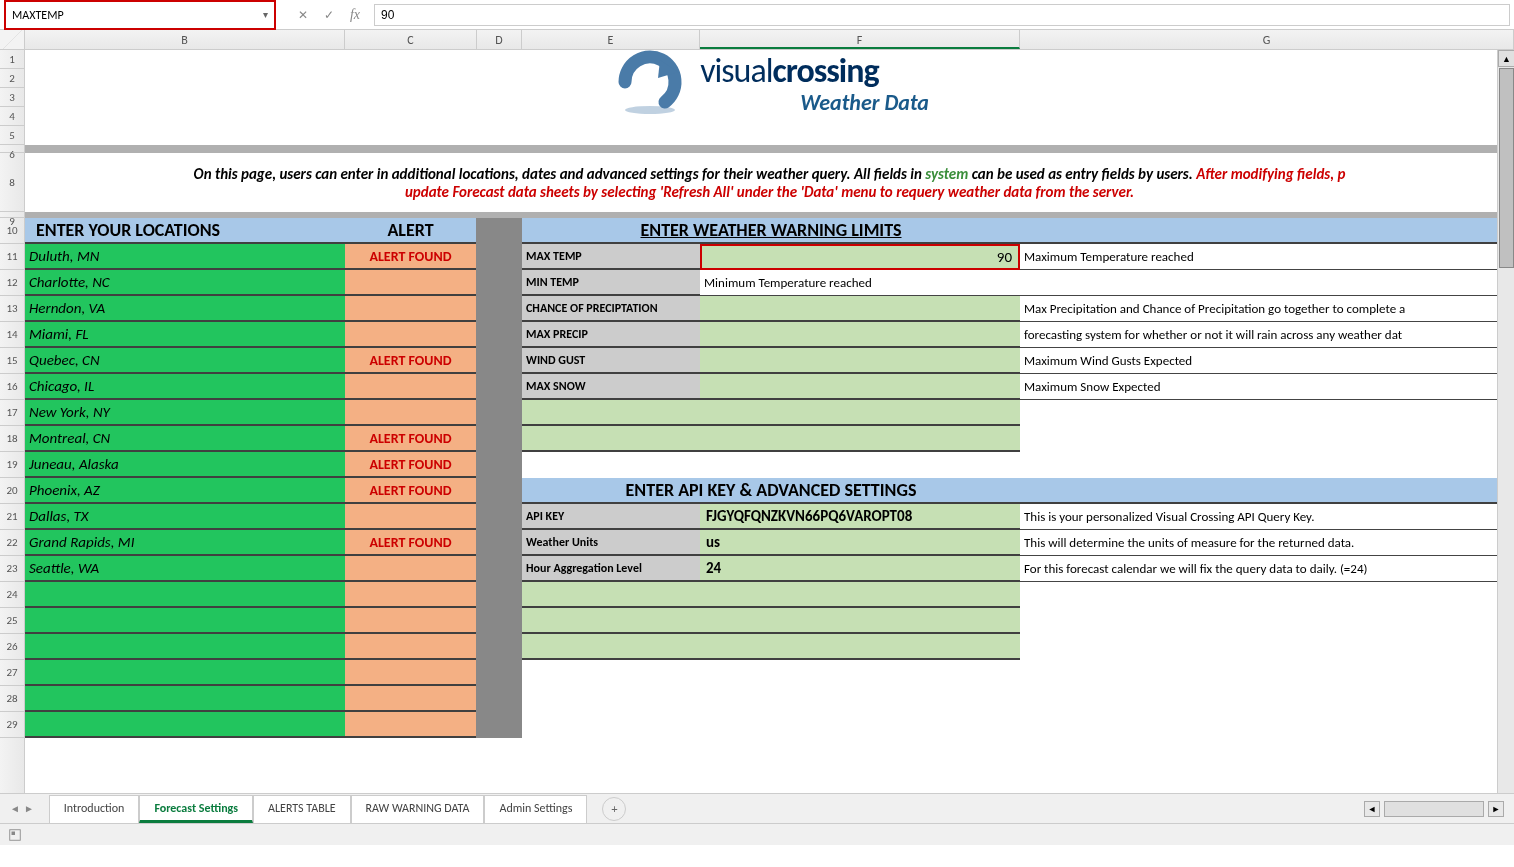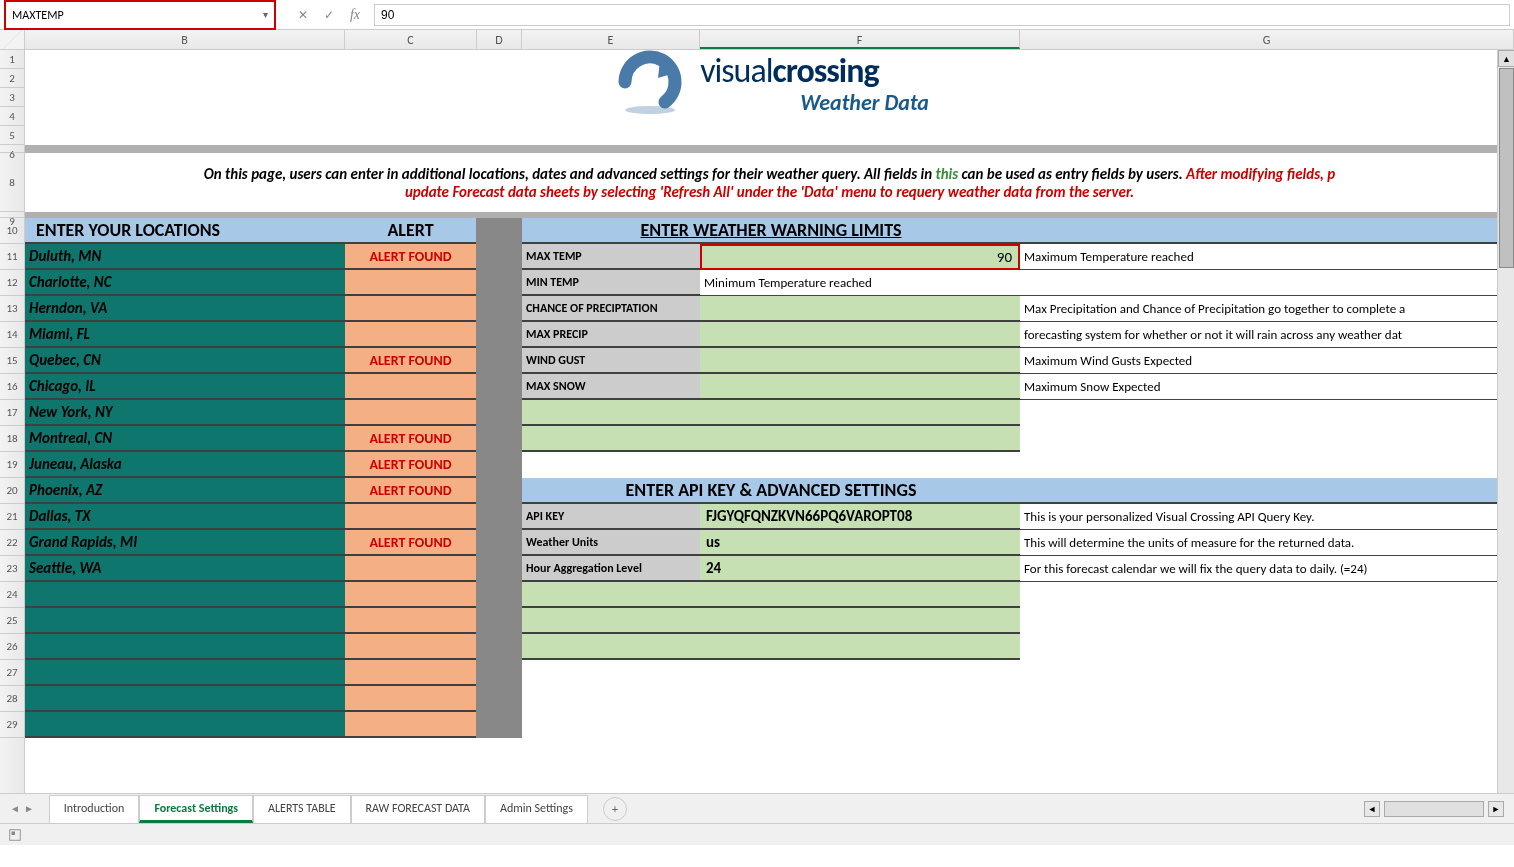--- a/index.html
+++ b/index.html
@@ -53,21 +53,21 @@
 
 .section-row { display: flex; height: 26px; }
 .sec-hdr { background: #a8c8e8; font-weight: bold; font-size: 18px; display: flex; align-items: center; padding: 0 6px; border-bottom: 2px solid #404040; }
 .loc-hdr { width: 320px; padding-left: 11px; }
 .alert-hdr { width: 131px; justify-content: center; }
 .spacer-d { width: 46px; background: #888; }
 .warn-hdr { width: 498px; justify-content: center; text-decoration: underline; }
 .warn-hdr-g { flex: 1; background: #a8c8e8; border-bottom: 2px solid #404040; }
 
 .data-row { display: flex; height: 26px; }
-.loc-cell { width: 320px; background: #0f766e; border-bottom: 2px solid #404040; font-style: italic; font-weight: bold; font-size: 15px; padding: 0 4px; display: flex; align-items: center; }
+.loc-cell { width: 320px; background: #22c55e; border-bottom: 2px solid #404040; font-style: italic; font-weight: normal; font-size: 15px; padding: 0 4px; display: flex; align-items: center; }
 .alert-cell { width: 131px; background: #f4b084; border-bottom: 2px solid #404040; font-weight: bold; color: #c00; display: flex; align-items: center; justify-content: center; font-size: 14px; }
 .param-label { width: 178px; background: #ccc; border-bottom: 2px solid #404040; font-weight: bold; font-size: 12px; padding: 0 4px; display: flex; align-items: center; }
 .param-val { width: 320px; background: #c6e0b4; border-bottom: 2px solid #404040; display: flex; align-items: center; justify-content: flex-end; padding: 0 6px; font-size: 15px; }
 .param-val.left { justify-content: flex-start; font-weight: bold; }
 .param-desc { flex: 1; background: #fff; border-bottom: 1px solid #444; padding: 0 4px; font-size: 13px; display: flex; align-items: center; }
 .selected-cell { border: 2px solid #c00 !important; }
 .empty-e { width: 178px; background: #fff; }
 .empty-f { width: 320px; background: #fff; }
 .empty-g { flex: 1; background: #fff; }
 
@@ -153,21 +153,21 @@
       <div class="logo-text">
         <div class="logo-brand"><span>visual</span><span class="bold">crossing</span></div>
         <div class="logo-sub">Weather Data</div>
       </div>
     </div>
 
     <div class="gray-band"></div>
 
     <div class="instr-row">
       <div>
-        <span>On this page, users can enter in additional locations, dates and advanced settings for their weather query.  All fields in </span><span class="green">this</span><span> can be used as entry fields by users.  </span><span class="red">After modifying fields, p</span><br>
+        <span>On this page, users can enter in additional locations, dates and advanced settings for their weather query.  All fields in </span><span class="green">system</span><span> can be used as entry fields by users.  </span><span class="red">After modifying fields, p</span><br>
         <span class="red">update Forecast data sheets by selecting 'Refresh All' under the 'Data' menu to requery weather data from the server.</span>
       </div>
     </div>
 
     <div class="tiny-gray"></div>
 
     <div class="section-row">
       <div class="sec-hdr loc-hdr">ENTER YOUR LOCATIONS</div>
       <div class="sec-hdr alert-hdr">ALERT</div>
       <div class="spacer-d"></div>
@@ -337,21 +337,21 @@
 
 <div class="sheet-tabs">
   <div class="tab-nav">
     <span>◄</span>
     <span>►</span>
   </div>
   <div id="tabs-container" style="display:flex;">
       <div class="tab">Introduction</div>
       <div class="tab active">Forecast Settings</div>
       <div class="tab">ALERTS TABLE</div>
-      <div class="tab">RAW FORECAST DATA</div>
+      <div class="tab">RAW WARNING DATA</div>
       <div class="tab">Admin Settings</div>
     </div>
   <div class="tab-add">+</div>
   <div class="scroll-right">
     <div class="scroll-btn">◄</div>
     <div class="scroll-track"></div>
     <div class="scroll-btn">►</div>
   </div>
 </div>
 

